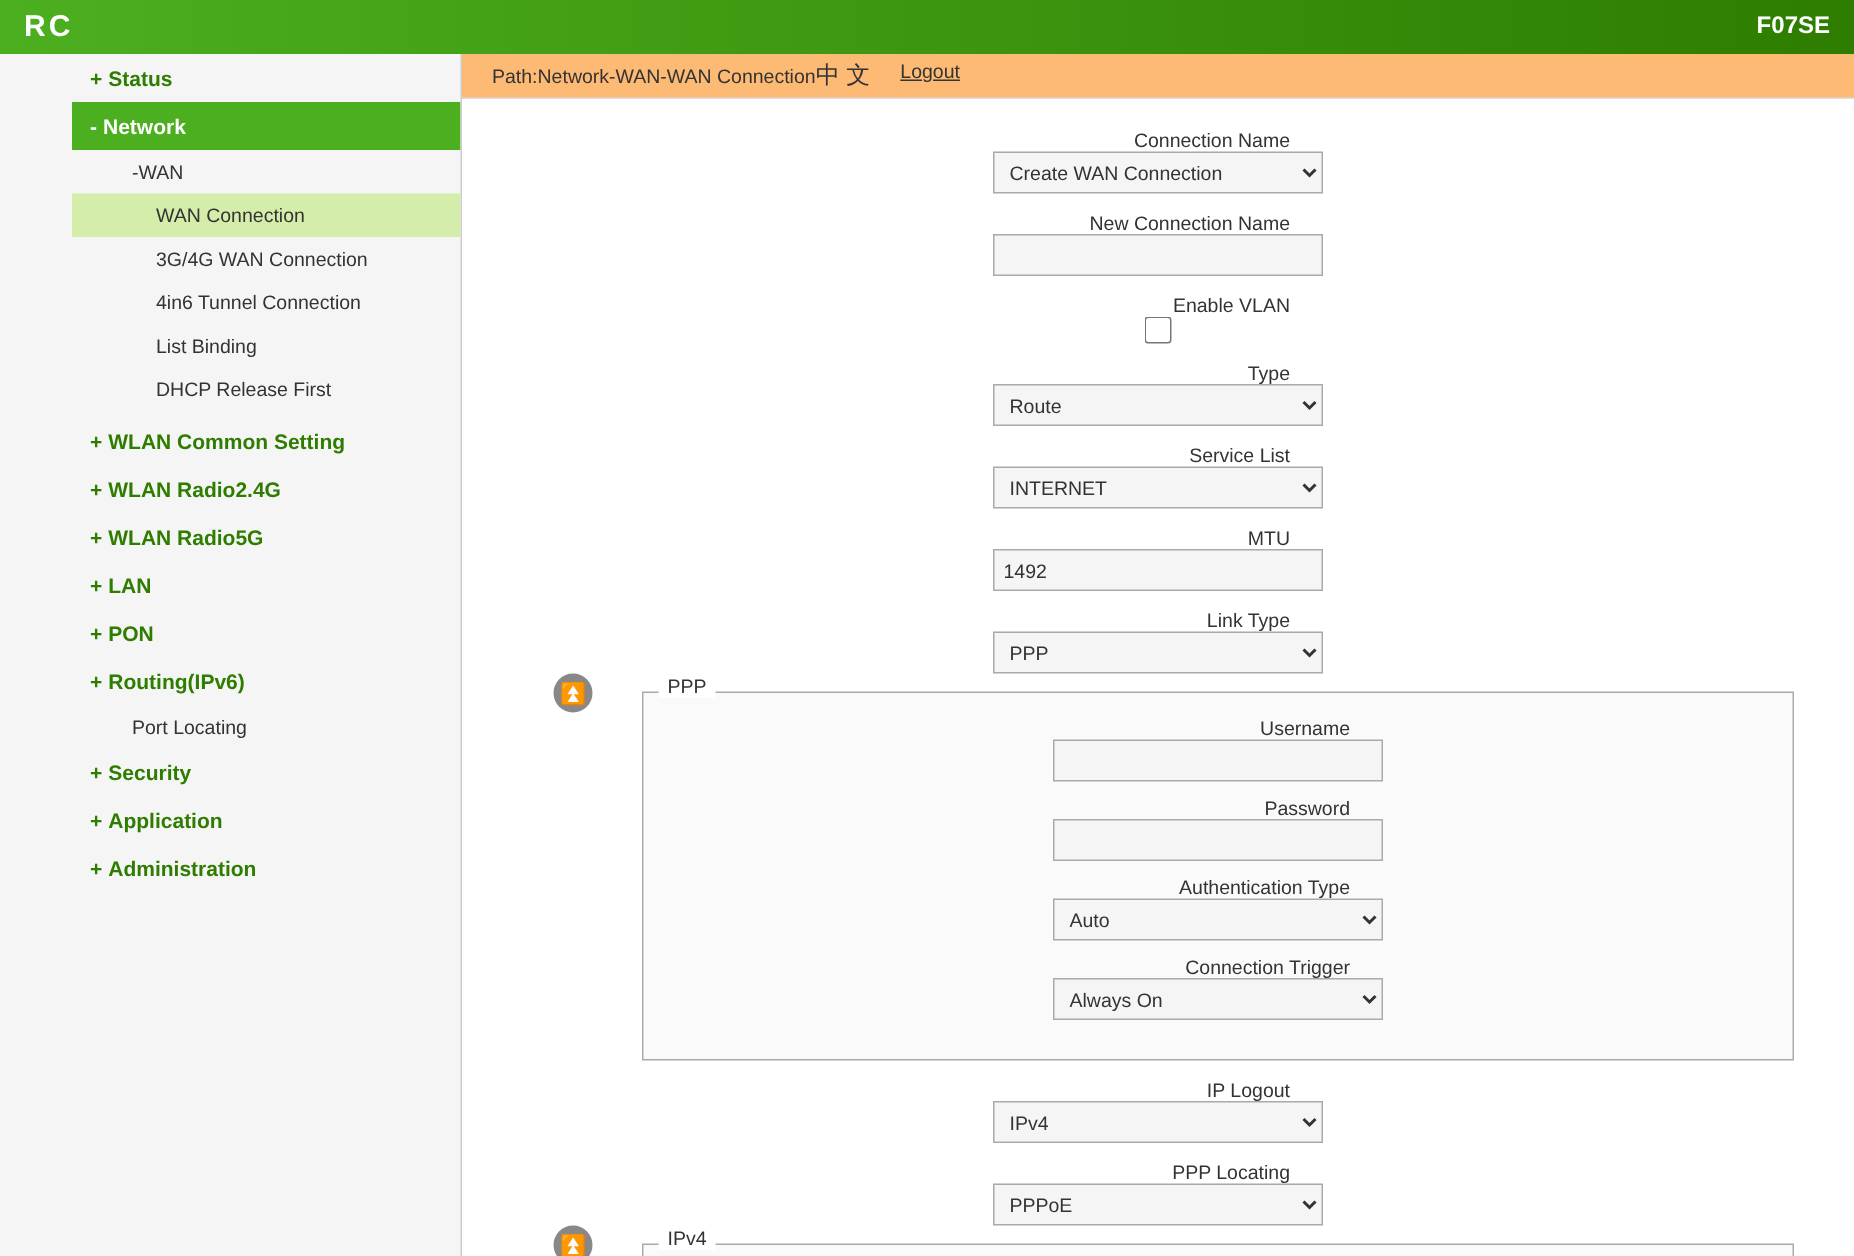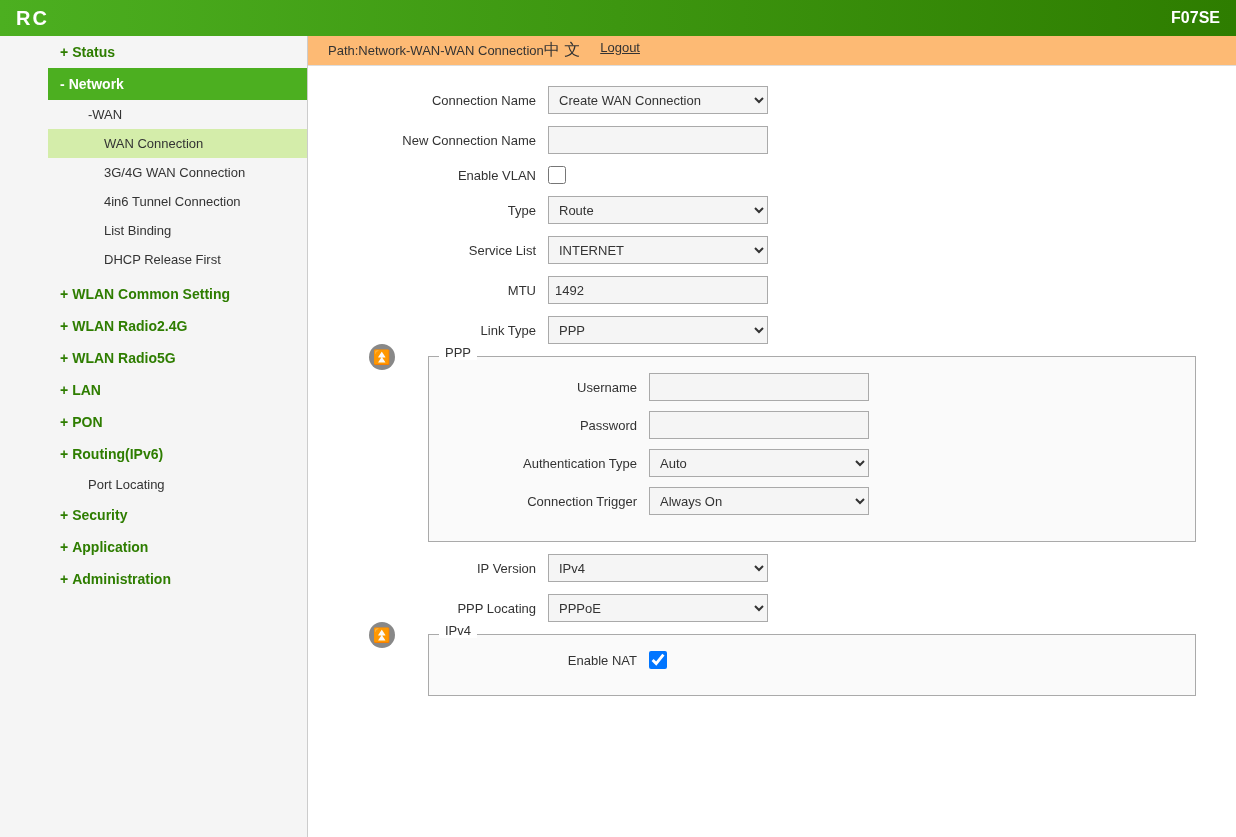--- a/index.html
+++ b/index.html
@@ -92,20 +92,21 @@
     #path-logout { color: #333; cursor: pointer; font-size: 13px; text-decoration: underline; }
 
     #form-area {
       padding: 20px 40px;
     }
 
     .form-row {
       display: flex;
       align-items: center;
       margin-bottom: 12px;
+      flex-direction: column;
     }
     .form-label {
       text-align: right;
       width: 200px;
       padding-right: 12px;
       color: #333;
       font-size: 13px;
       flex-shrink: 0;
     }
     .form-control {
@@ -339,21 +340,21 @@
           <div class="form-row">
             <div class="form-label">Connection Trigger</div>
             <select class="form-control">
               <option>Always On</option>
             </select>
           </div>
         </div>
       </div>
 
       <div class="form-row">
-        <div class="form-label">IP Version</div>
+        <div class="form-label">IP Logout</div>
         <select class="form-control">
           <option>IPv4</option>
         </select>
       </div>
 
       <div class="form-row">
         <div class="form-label">PPP Locating</div>
         <select class="form-control">
           <option>PPPoE</option>
         </select>

